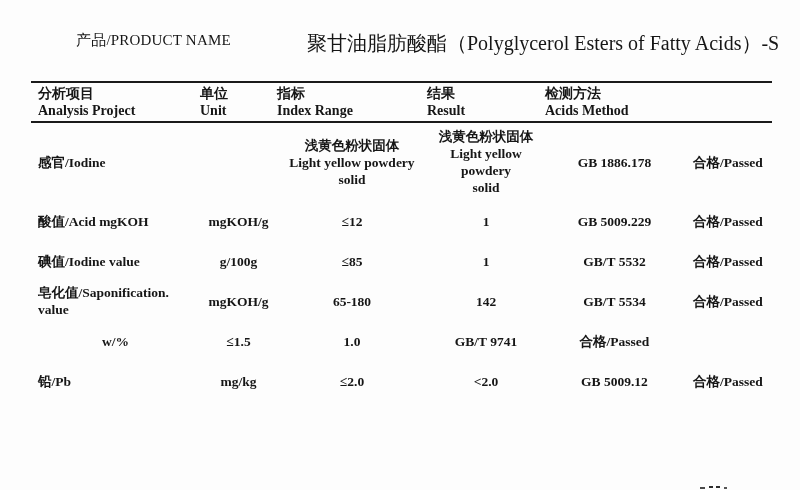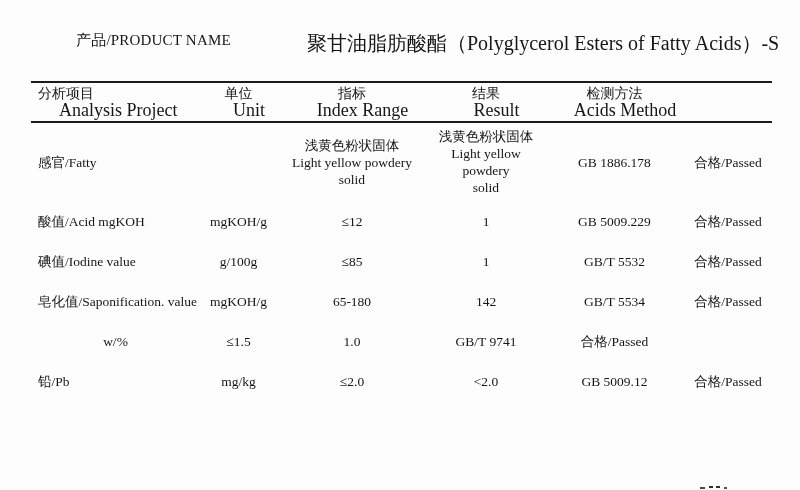--- a/index.html
+++ b/index.html
@@ -31,31 +31,32 @@
     white-space: nowrap;
   }
 
   
   .table {
     position: absolute;
     left: 31px;
     top: 81px;
     width: 741px;
     border-top: 2px solid #1b1b1b;
+    font-weight: bold;
   }
   .thead {
     display: grid;
     grid-template-columns: 169px 77px 150px 118px 139px 88px;
     height: 38px;
     align-items: center;
     border-bottom: 2px solid #1b1b1b;
   }
-  .hcell { text-align: center; }
+  .hcell { text-align: left; }
   .hcell .zh { font-size: 14px; line-height: 17px; }
-  .hcell .en { font-size: 18px; line-height: 17px; margin-left: 21px; }
+  .hcell .en { font-size: 14px; line-height: 17px; }
   .hcell.first { text-align: left; padding-left: 7px; }
 
   .trow {
     display: grid;
     grid-template-columns: 169px 77px 150px 118px 139px 88px;
     height: 40px;
     align-items: center;
   }
   .tbody .trow:first-child { height: 78px; }
   .cell {
@@ -108,21 +109,21 @@
       <div class="zh">结果</div>
       <div class="en">Result</div>
     </div>
     <div class="hcell">
       <div class="zh">检测方法</div>
       <div class="en">Acids Method</div>
     </div>
   </div>
   <div class="tbody" id="tbody">
   <div class="trow">
-    <div class="cell c1">感官/Fatty</div>
+    <div class="cell c1">感官/Iodine</div>
     <div class="cell c2"></div>
     <div class="cell c3">浅黄色粉状固体
 Light yellow powdery
 solid</div>
     <div class="cell c4">浅黄色粉状固体
 Light yellow powdery
 solid</div>
     <div class="cell c5">GB 1886.178</div>
     <div class="cell c6">合格/Passed</div>
   </div>

